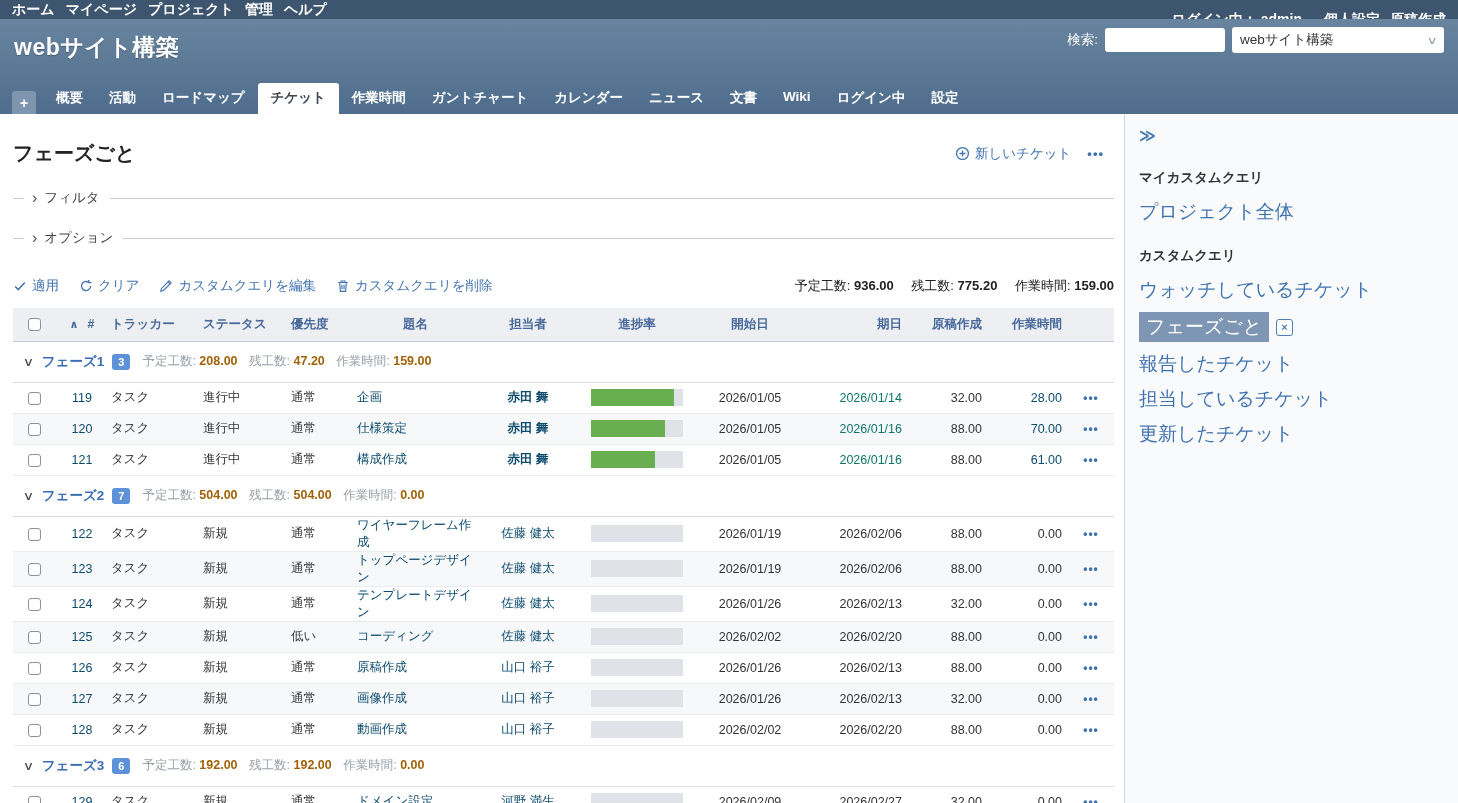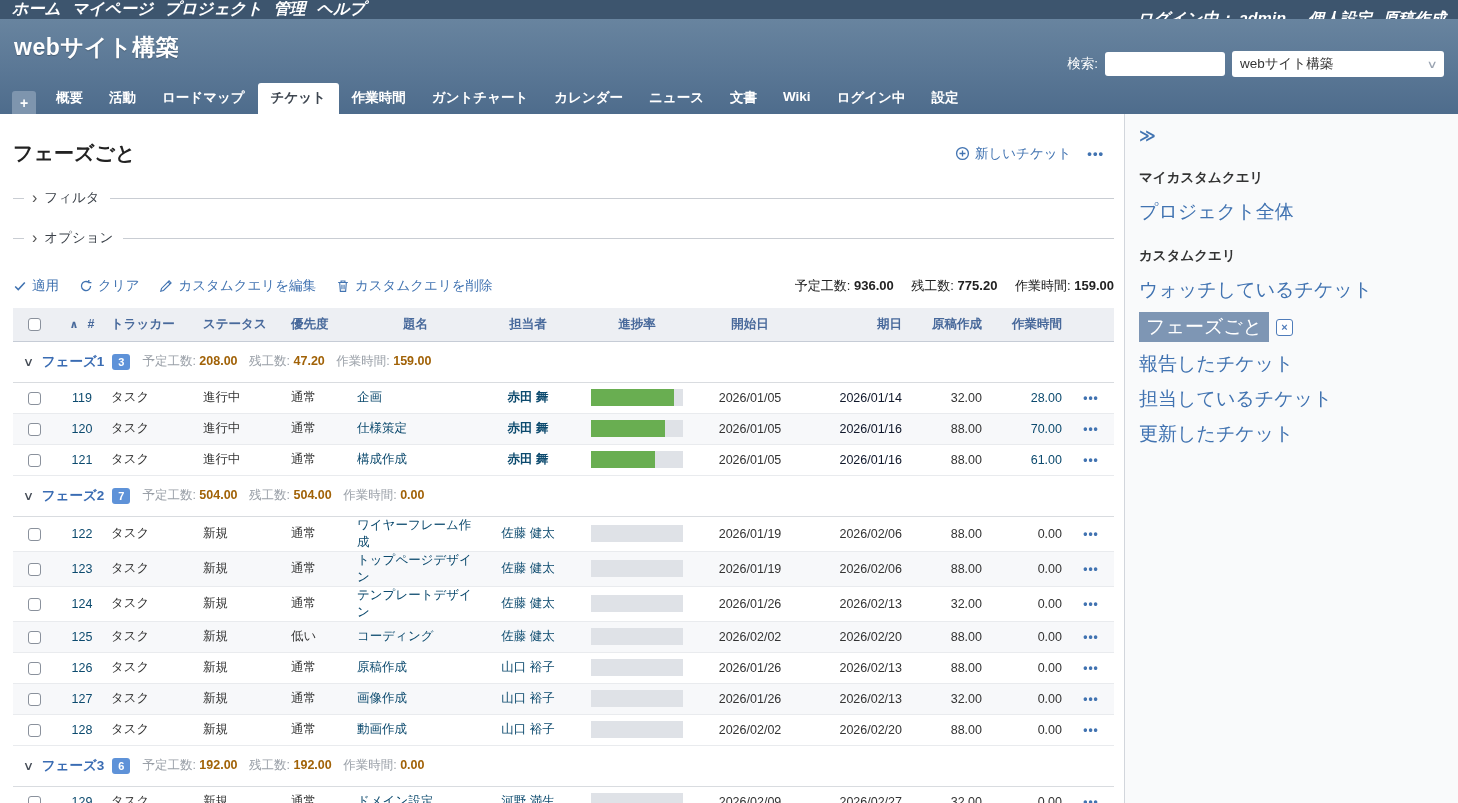--- a/index.html
+++ b/index.html
@@ -7,41 +7,41 @@
     width: 1458px; height: 803px; overflow: hidden;
     font-family: "Liberation Sans", "DejaVu Sans", sans-serif;
     background: #fff; color: #333;
   }
   a { text-decoration: none; cursor: pointer; }
 
   
   .topbar {
     height: 19px; background: #3d556e; color: #fff;
     display: flex; justify-content: space-between; align-items: center;
-    padding: 0 12px; font-size: 16px; font-weight: bold; font-style: italic;
+    padding: 0 12px; font-size: 14px; font-weight: bold;
   }
   .topbar a, .topbar span { color: #fff; }
   .topbar-left a { margin-right: 11px; }
   .topbar-right { display: flex; gap: 12px; align-items: center; margin-top: 20px; }
   .topbar-right .login-label { font-weight: bold; }
 
   
   .header {
     height: 95px; position: relative;
     background: linear-gradient(180deg, #68849f 0%, #5a7795 55%, #4e6c8c 100%);
   }
   .project-title {
     color: #fff; font-size: 23px; font-weight: 600;
     padding: 13px 0 0 14px; letter-spacing: 0.5px;
     text-shadow: 0 1px 1px rgba(0,0,0,0.25);
   }
   .search-area {
     position: absolute; top: 8px; right: 14px;
     display: flex; align-items: center; gap: 7px;
-    color: #fff; font-size: 13.5px; margin-top: 24px;
+    color: #fff; font-size: 13.5px;
   }
   .search-input {
     width: 120px; height: 24px; border: none; border-radius: 3px;
     background: #fff; padding: 0 6px; font-size: 13px; outline: none;
   }
   .project-select {
     width: 212px; height: 26px; background: #fff; border-radius: 3px;
     display: flex; align-items: center; justify-content: space-between;
     padding: 0 8px; color: #333; font-size: 13.5px; cursor: pointer;
   }
@@ -132,21 +132,21 @@
   .c-spent   { width: 78px;  text-align: right; padding-right: 6px; }
   .c-actions { width: 46px;  text-align: center; }
   th.c-est, th.c-spent { text-align: right; }
 
   .checkbox {
     width: 13px; height: 13px; border: 1px solid #8a919c; border-radius: 3px;
     background: #fff; display: inline-block; vertical-align: middle; cursor: pointer;
   }
   td a { color: #0c4a6e; }
   .assignee-bold { font-weight: bold; }
-  .due-overdue { color: #0f172a; }
+  .due-overdue { color: #0f766e; }
   .bar { width: 92px; height: 17px; background: #dfe2e7; margin: 0 auto; }
   .bar .fill { height: 100%; background: #69ae51; }
   .row-actions { color: #4173b1; font-weight: bold; font-size: 12px; letter-spacing: 1px; cursor: pointer; }
 
   
   .sb-collapse { color: #4173b1; font-size: 16px; font-weight: bold; cursor: pointer; display: inline-block; margin: 4px 0 10px; }
   .sb-heading { font-size: 13.5px; font-weight: bold; color: #333; margin: 14px 0 12px; }
   .sb-link { display: block; color: #4173b1; font-size: 19px; margin: 9px 0; width: fit-content; }
   .query-line { display: flex; align-items: center; gap: 7px; margin: 7px 0; }
   .sb-link.selected {

